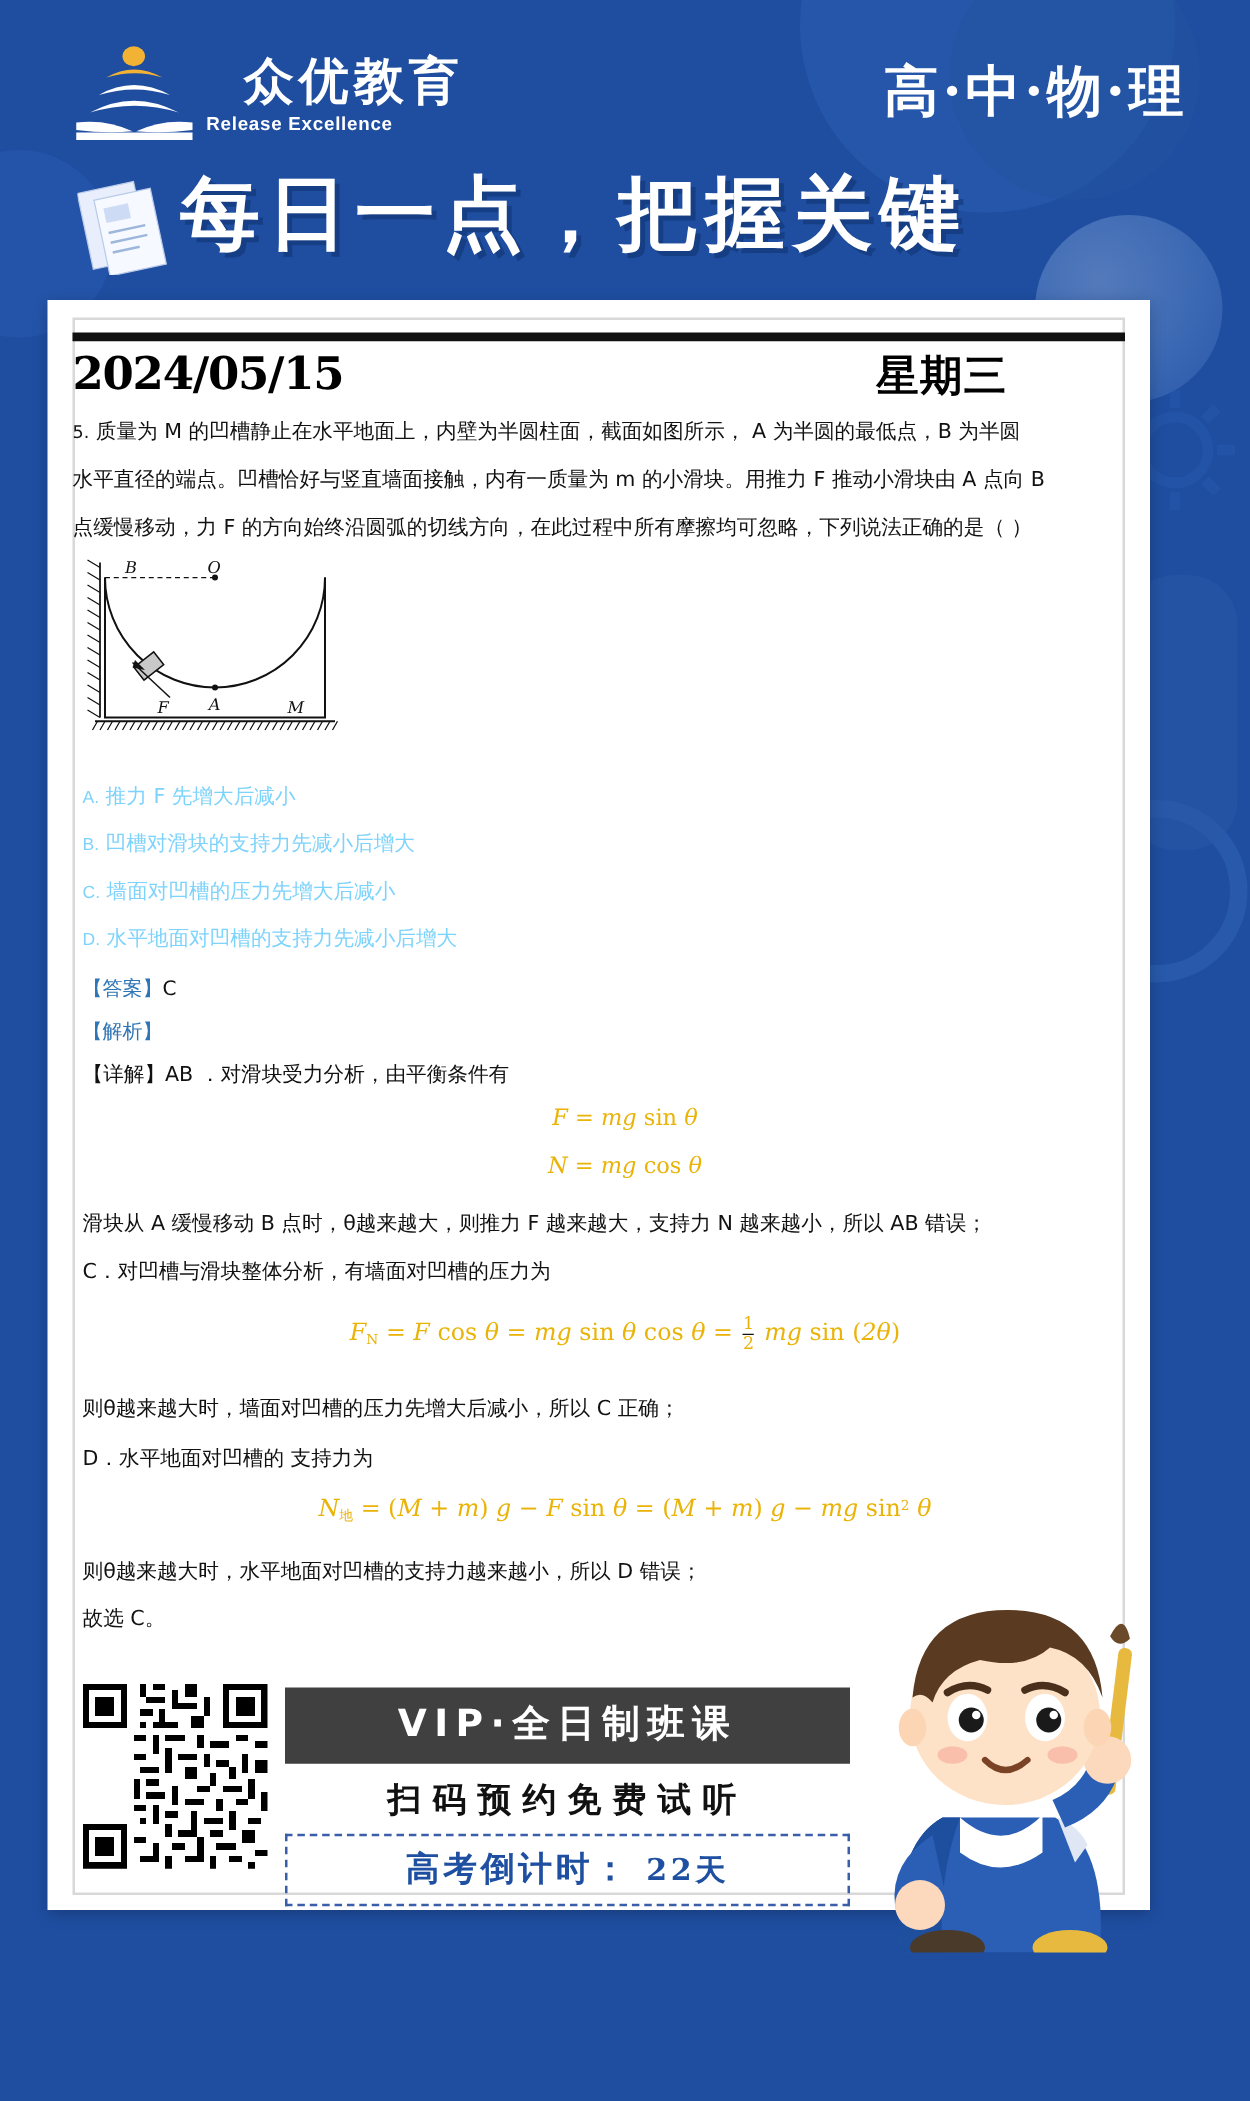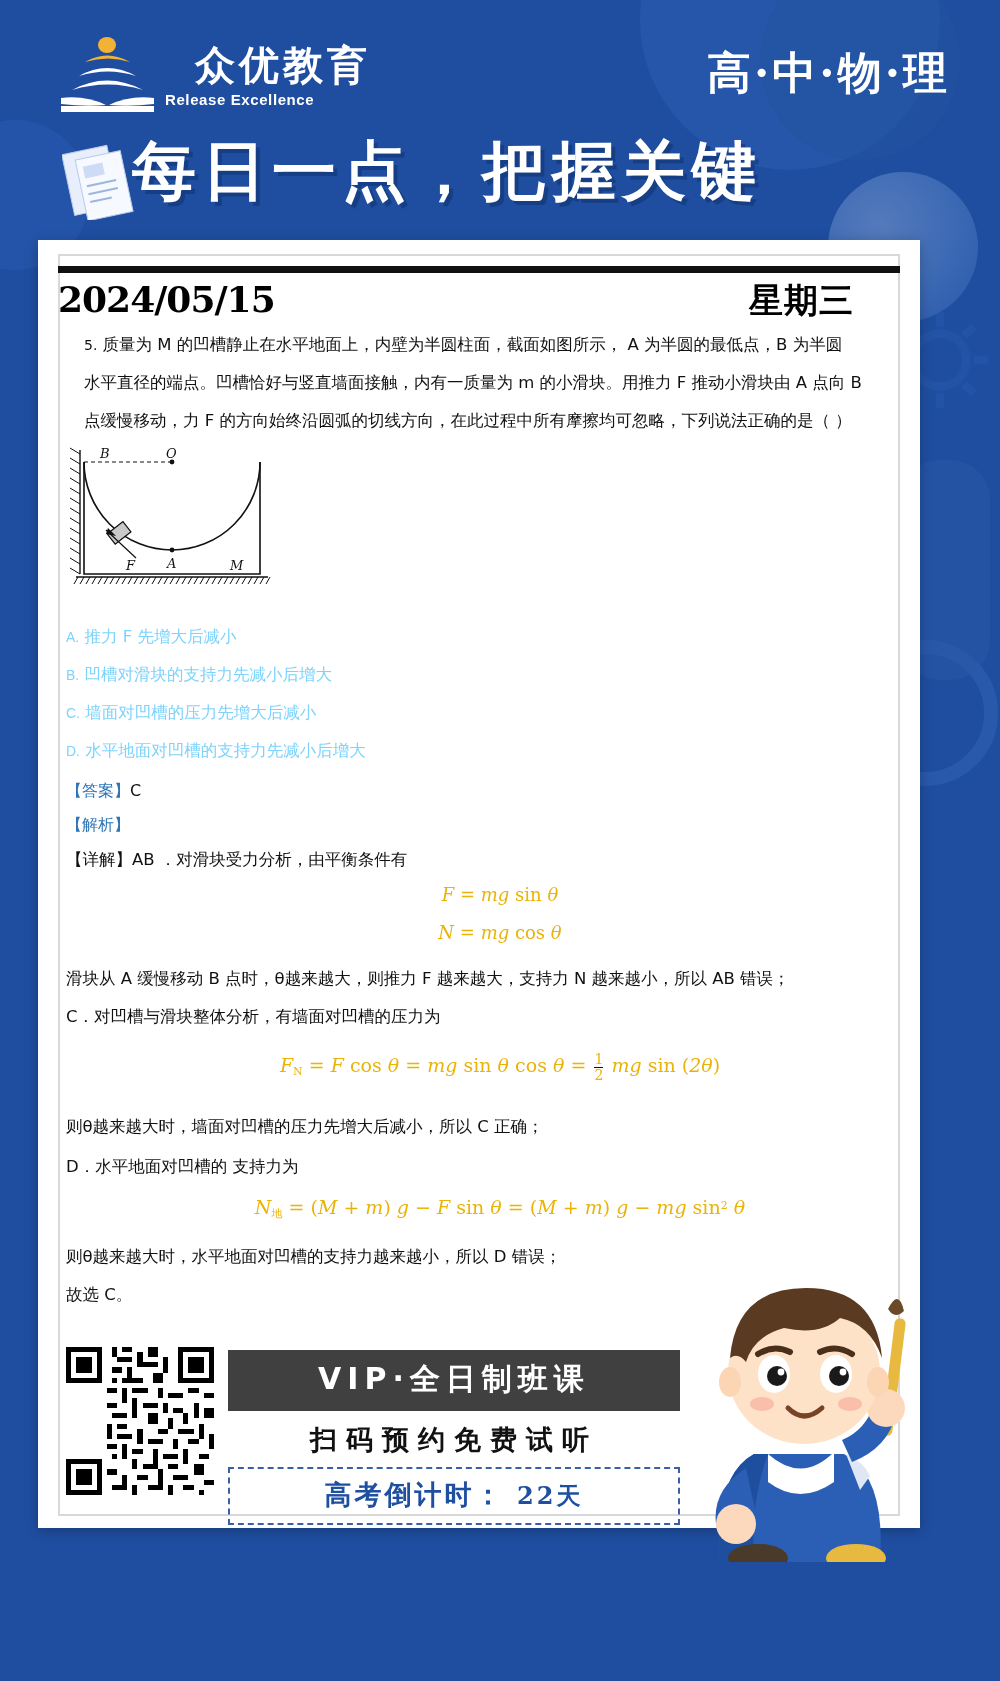--- a/index.html
+++ b/index.html
@@ -24,41 +24,41 @@
 
   
   .banner{position:absolute;left:0;top:0;width:1000px;height:240px;}
   .logo{position:absolute;left:55px;top:36px;width:105px;height:82px;}
   .logo-text{position:absolute;left:165px;top:42px;color:#ffffff;}
   .logo-cn{font-size:40px;font-weight:bold;letter-spacing:4px;line-height:46px;
            font-family:"DejaVu Sans",sans-serif;margin-left:30px;}
   .logo-en{font-size:15px;letter-spacing:.6px;margin-top:3px;font-weight:bold;}
   .subject{position:absolute;right:50px;top:44px;color:#ffffff;font-size:44px;
            font-weight:bold;letter-spacing:3px;font-family:"DejaVu Serif",serif;}
-  .slogan{position:absolute;left:132px;top:128px;color:#ffffff;font-size:64px;
+  .slogan{position:absolute;left:144px;top:128px;color:#ffffff;font-size:64px;
           font-weight:bold;letter-spacing:6px;font-family:"DejaVu Sans",sans-serif;
           text-shadow:4px 4px 0 rgba(12,44,100,.45);}
   .papers{position:absolute;left:62px;top:140px;width:90px;height:80px;}
 
   
   .card{position:absolute;left:38px;top:240px;width:882px;height:1288px;background:#ffffff;
         box-shadow:0 3px 12px rgba(0,0,0,.25);}
   .card-inner{position:absolute;left:20px;top:14px;width:842px;height:1262px;
               border:2px solid #d8d8d8;box-sizing:border-box;}
   .rule{position:absolute;left:58px;top:266px;width:842px;height:7px;background:#111111;}
 
-  .datebar{position:absolute;left:58px;top:278px;width:748px;height:46px;padding-left:48px;}
+  .datebar{position:absolute;left:58px;top:278px;width:748px;height:46px;}
   .date{position:absolute;left:0;top:0;font-size:36px;font-weight:bold;color:#000;
         font-family:"DejaVu Serif",serif;letter-spacing:-1px;}
   .weekday{position:absolute;right:0;top:0;font-size:34px;font-weight:bold;color:#000;
            font-family:"DejaVu Serif",serif;letter-spacing:1px;}
 
   .qtext{position:absolute;left:58px;top:326px;width:848px;color:#111;
          font-size:16.5px;line-height:38px;font-family:"DejaVu Sans",sans-serif;
-         text-align:justify;padding-left:26px;}
+         text-align:justify;}
   .qtext .num{font-size:14px;}
 
   
   .figure{position:absolute;left:62px;top:446px;width:300px;height:150px;}
 
   
   .options{position:absolute;left:66px;top:618px;width:700px;}
   .opt{font-size:16.5px;line-height:38px;color:#7dd3fc;font-family:"DejaVu Sans",sans-serif;}
   .opt .lbl{font-size:14px;font-family:"Liberation Sans",sans-serif;}
 

